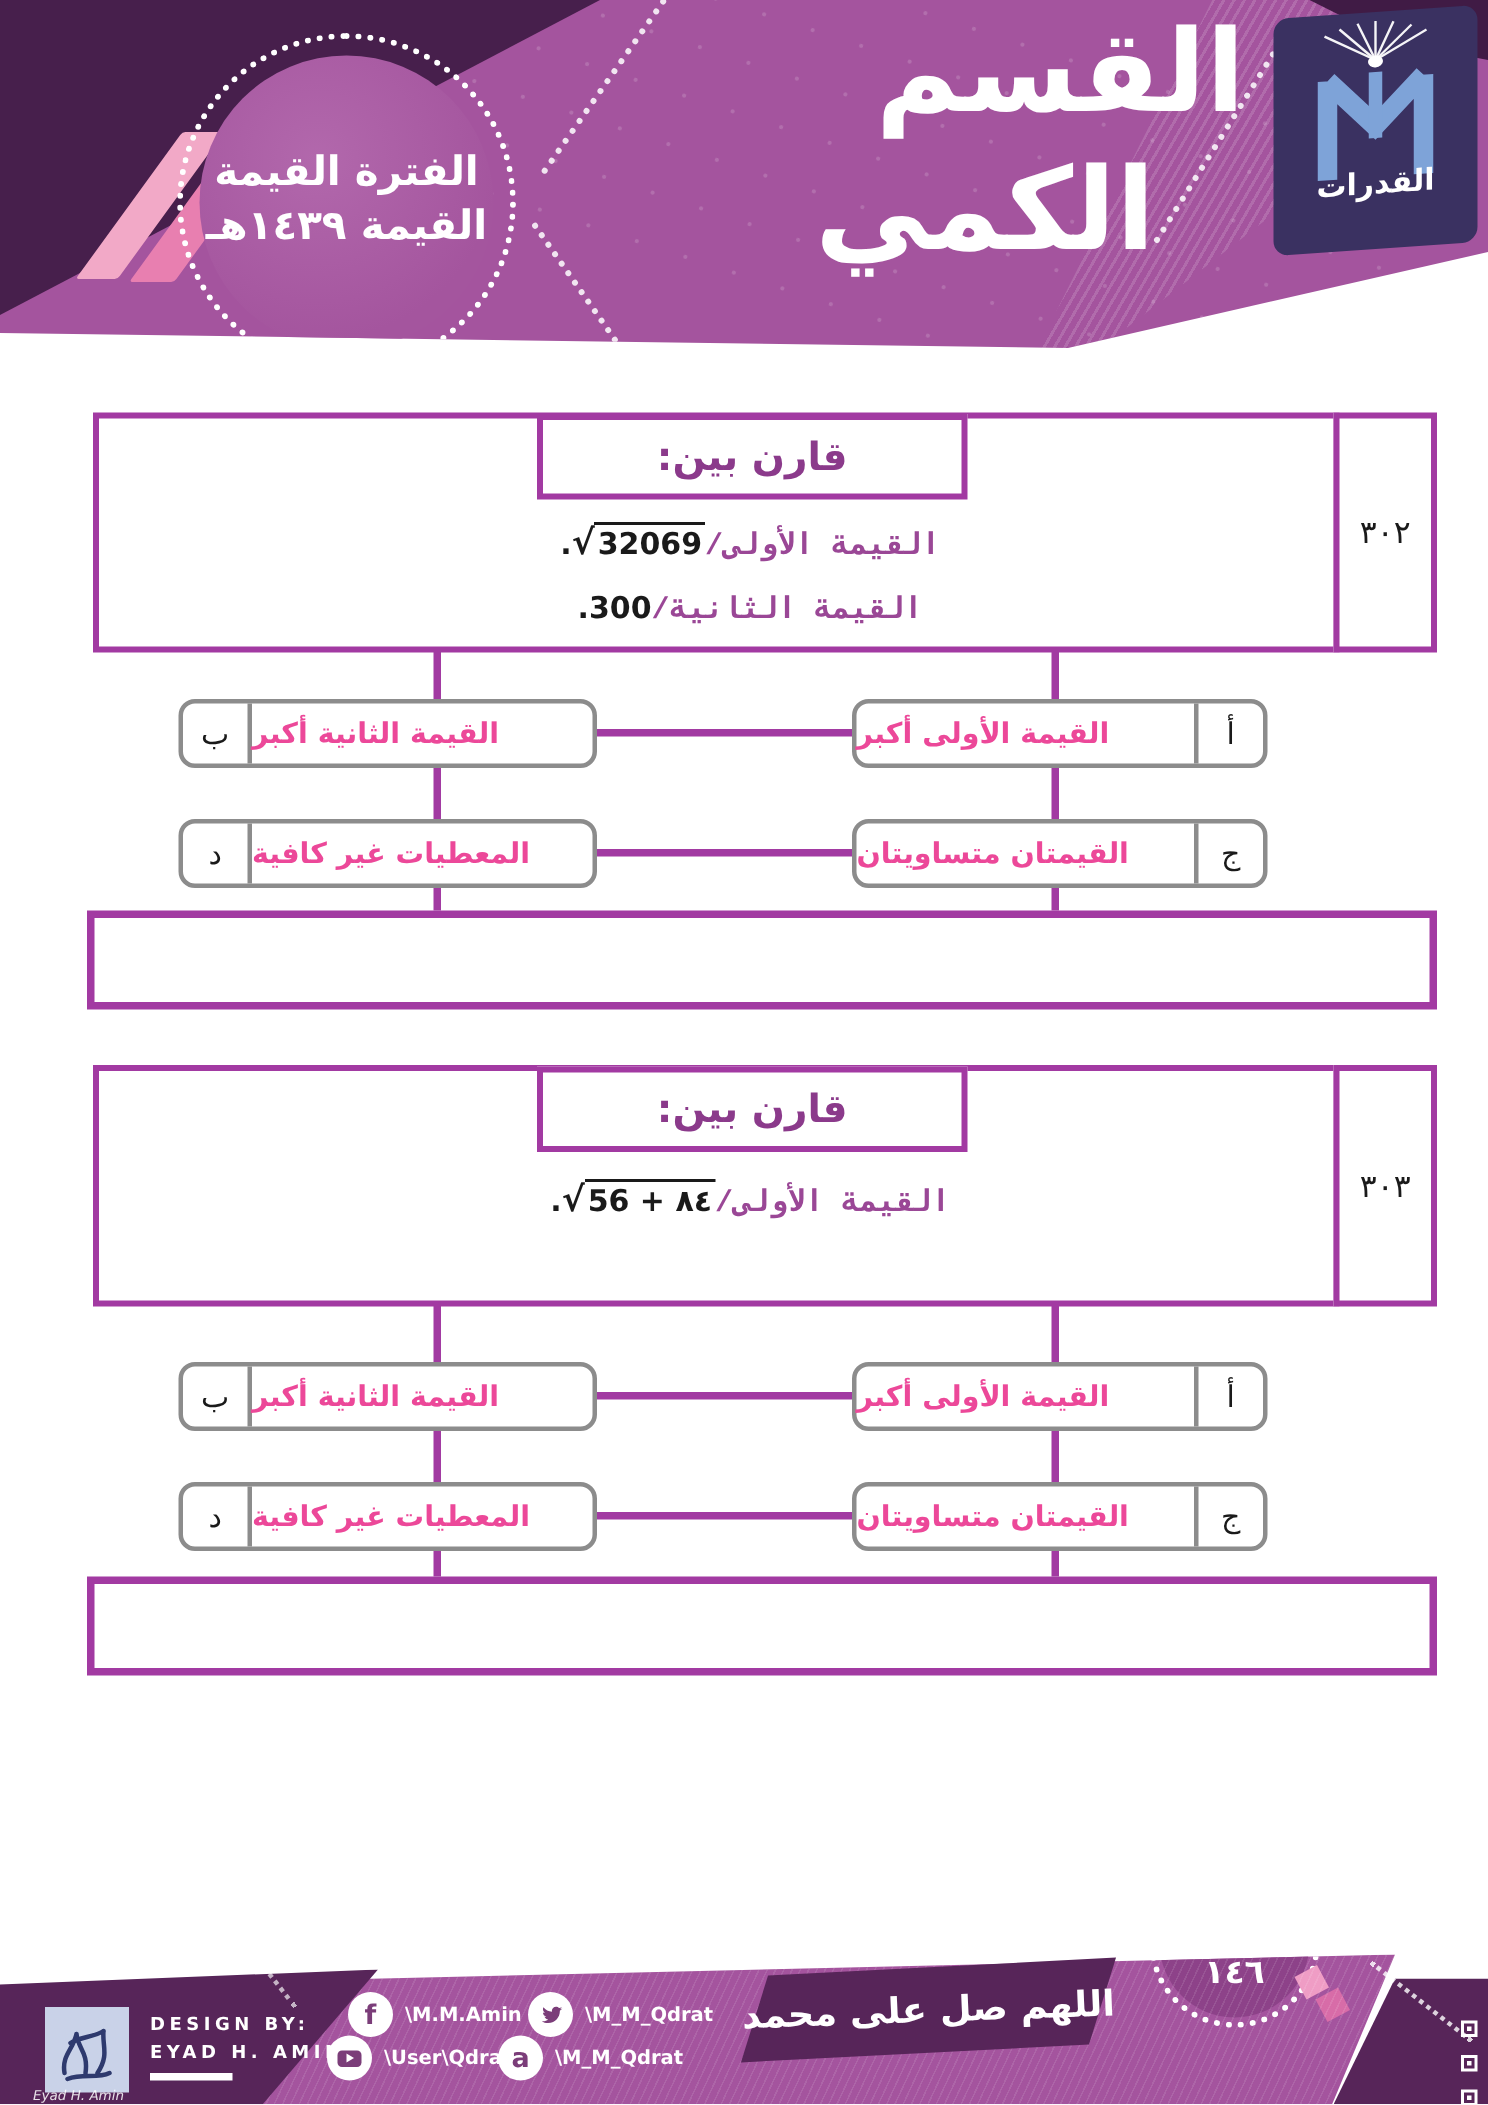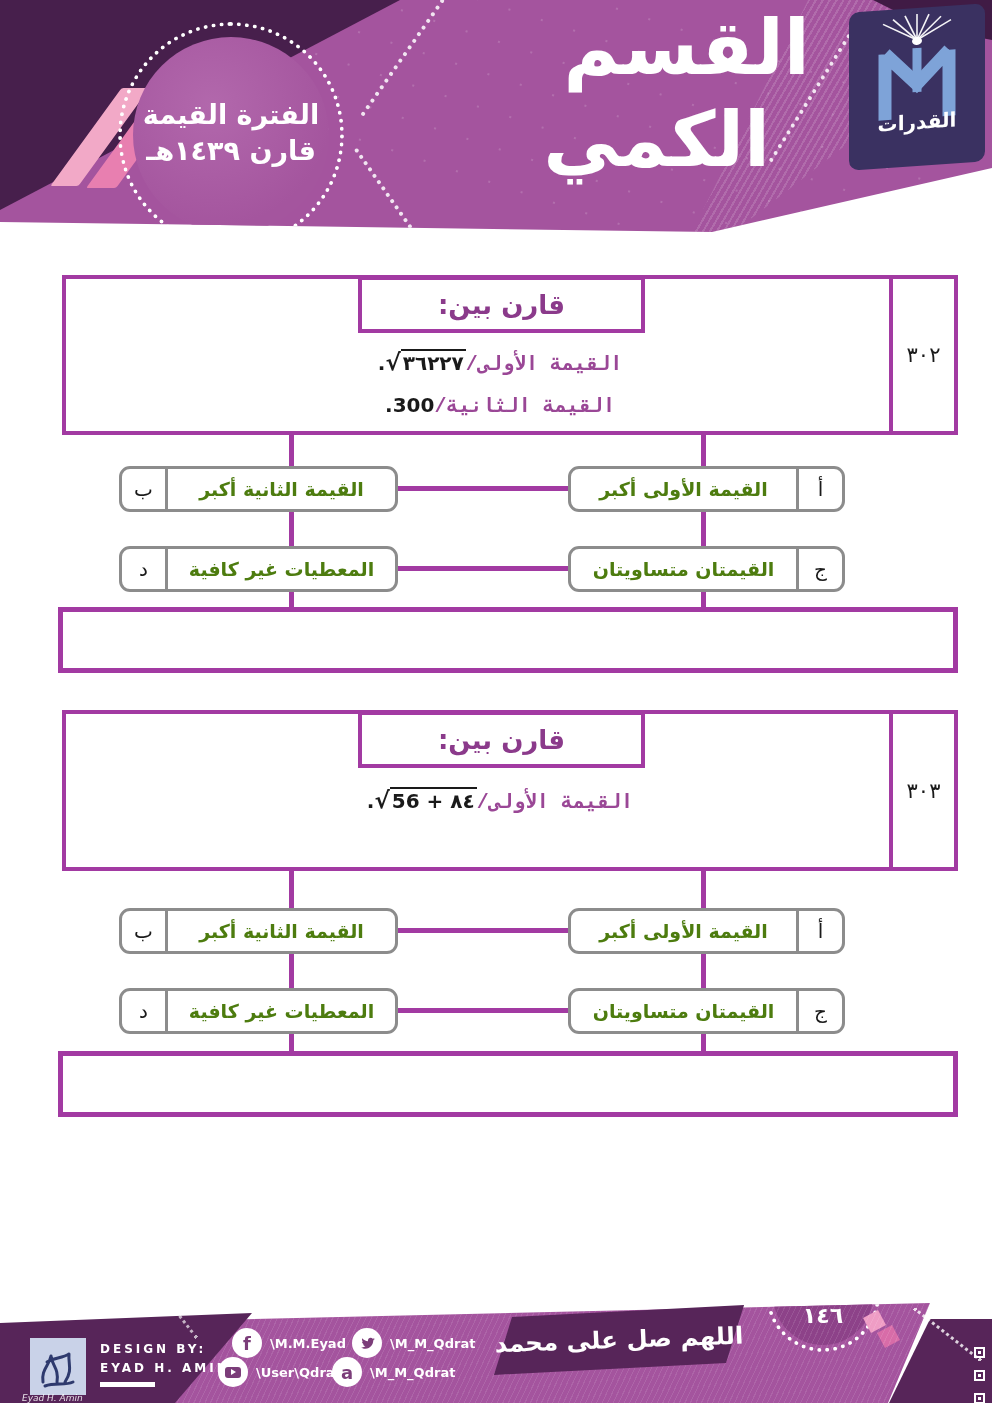--- a/index.html
+++ b/index.html
@@ -26,21 +26,21 @@
   .dotseg { position:absolute; border-top:4px dotted rgba(255,255,255,.85); }
   .dotseg1 { left:330px; top:52px; width:150px; transform:rotate(-55deg); }
   .dotseg2 { left:330px; top:196px; width:120px; transform:rotate(55deg); }
   .dotseg3 { left:735px; top:96px; width:150px; transform:rotate(-58deg); }
   .badge-ring { position:absolute; left:118px; top:22px; width:226px; height:226px;
             border:4px dotted #ffffff; border-radius:50%; }
   .badge { position:absolute; left:133px; top:37px; width:196px; height:196px; border-radius:50%;
             background:radial-gradient(circle at 40% 35%, #b268ac, #a4559e 70%); }
   .badge-text { position:absolute; left:0; top:60px; width:100%; text-align:center; color:#fff;
             font-size:27px; font-weight:bold; line-height:36px; }
-  .main-title { position:absolute; right:162px; top:2px; text-align:center; color:#ffffff;
+  .main-title { position:absolute; right:162px; top:2px; text-align:right; color:#ffffff;
             font-weight:bold; font-size:76px; line-height:92px; }
   .main-title .l2 { display:block; margin-right:60px; }
   .brand-logo { position:absolute; left:849px; top:8px; width:136px; height:158px; background:#3a3161;
             border-radius:10px; transform:skewY(-4deg); }
   .brand-logo svg { position:absolute; left:18px; top:6px; }
   .brand-text { position:absolute; left:0; bottom:32px; width:100%; text-align:center; color:#fff;
             font-size:20px; font-weight:bold; }
 
   
   .qbox { position:absolute; border:4px solid #a23aa2; background:#fff; }
@@ -56,22 +56,22 @@
   .math { direction:ltr; unicode-bidi:isolate; color:#1a1a1a; font-weight:bold; }
   .rad-sign { font-size:23px; font-weight:bold; }
   .radicand { border-top:2px solid #1a1a1a; padding:0 2px; }
   .vsuffix { color:#1a1a1a; font-weight:bold; }
 
   .conn-v { position:absolute; width:5px; background:#a23aa2; }
   .conn-h { position:absolute; height:5px; background:#a23aa2; }
 
   .opt { position:absolute; height:46px; background:#fff; border:3px solid #8c8c8c; border-radius:11px;
             display:flex; align-items:stretch; z-index:2; }
-  .opt-label { flex:1; display:flex; align-items:center; justify-content:center; direction:rtl;
-            color:#4d7c0f; font-size:19px; font-weight:bold; }
+  .opt-label { flex:1; display:flex; align-items:center; justify-content:flex-end; direction:rtl;
+            color:#ec4899; font-size:19px; font-weight:bold; }
   .opt-letter { width:46px; display:flex; align-items:center; justify-content:center;
             color:#1a1a1a; font-size:20px; }
   .opt-right .opt-letter { border-left:3px solid #8c8c8c; }
   .opt-left  .opt-letter { border-right:3px solid #8c8c8c; }
   .answer-box { position:absolute; border:5px solid #a23aa2; background:#fff; }
 
   
   .footer { position:absolute; left:0; top:1285px; width:992px; height:118px; overflow:hidden; }
   .f-light { position:absolute; left:0; top:0; width:992px; height:118px; background:#a4549e;
             clip-path:polygon(0 40px, 930px 18px, 888px 118px, 0 118px); }
@@ -131,21 +131,21 @@
     <div class="hdr-corner-dark"></div>
     <div class="stripe stripe1"></div>
     <div class="stripe stripe2"></div>
     <div class="dotseg dotseg1"></div>
     <div class="dotseg dotseg2"></div>
     <div class="dotseg dotseg3"></div>
     <div class="badge-ring"></div>
     <div class="badge">
       <div class="badge-text" dir="rtl">
         <span>الفترة القيمة</span><br>
-        <span>قارن ١٤٣٩هـ</span>
+        <span>القيمة ١٤٣٩هـ</span>
       </div>
     </div>
     <div class="main-title" dir="rtl">
       <span>القسم</span>
       <span class="l2">الكمي</span>
     </div>
     <div class="brand-logo">
       <svg width="100" height="110" viewBox="0 0 100 110">
         <g stroke="#ffffff" stroke-width="1.6" fill="none" opacity="0.95">
           <line x1="50" y1="26" x2="16" y2="8"></line>
@@ -166,21 +166,21 @@
 
   <div class="qbox" style="left:62px; top:275px; width:831px; height:160px;"></div>
   <div class="qnum-cell" style="left:889px; top:275px; width:69px; height:160px;">
     <span>٣٠٢</span>
   </div>
   <div class="prompt-box" style="left:358px; top:276px; width:287px; height:57px;">
     <span dir="rtl">قارن بين:</span>
   </div>
   <div class="values" style="left:280px; top:342px;" dir="rtl">
     <div>
-      <span class="vlabel">القيمة الأولى/</span><span class="math"><span class="rad-sign">√</span><span class="radicand">٣٦٢٢٧</span></span><span class="vsuffix">.</span>
+      <span class="vlabel">القيمة الأولى/</span><span class="math"><span class="rad-sign">√</span><span class="radicand">32069</span></span><span class="vsuffix">.</span>
     </div>
     <div>
       <span class="vlabel">القيمة الثانية/</span><span class="math">300</span><span class="vsuffix">.</span>
     </div>
   </div>
 
   <div class="conn-v" style="left:289px; top:433px; height:36px;"></div>
   <div class="conn-v" style="left:701px; top:433px; height:36px;"></div>
   <div class="conn-h" style="left:398px; top:486px; width:170px;"></div>
   <div class="conn-v" style="left:289px; top:509px; height:40px;"></div>
@@ -290,21 +290,21 @@
     </div>
     <div class="design-by">
       <span>DESIGN BY:</span><br>
       <span>EYAD H. AMIN</span>
     </div>
     <div class="design-underline"></div>
     <div class="signature">Eyad H. Amin</div>
 
     <div class="social soc-fb">
       <div class="sicon">f</div>
-      <div class="shandle">\M.M.Eyad</div>
+      <div class="shandle">\M.M.Amin</div>
     </div>
     <div class="social soc-tw">
       <div class="sicon">
         <svg width="17" height="17" viewBox="0 0 16 16">
             <path fill="#7b3d79" d="M15 3.8c-.5.2-1 .4-1.6.5.6-.4 1-.9 1.2-1.5-.5.3-1.1.6-1.7.7C12.4 2.9 11.7 2.6 11 2.6c-1.5 0-2.6 1.2-2.6 2.6 0 .2 0 .4.1.6C6.3 5.7 4.4 4.6 3.1 3c-.2.4-.3.8-.3 1.3 0 .9.5 1.7 1.2 2.2-.4 0-.8-.1-1.2-.3 0 1.3.9 2.3 2.1 2.6-.2.1-.4.1-.7.1-.2 0-.3 0-.5-.1.3 1 1.3 1.8 2.4 1.8-.9.7-2 1.1-3.2 1.1H2c1.2.7 2.5 1.2 4 1.2 4.8 0 7.4-4 7.4-7.4v-.3c.5-.4 1-.9 1.6-1.4z"></path>
           </svg>
       </div>
       <div class="shandle">\M_M_Qdrat</div>
     </div>
     <div class="social soc-yt">

